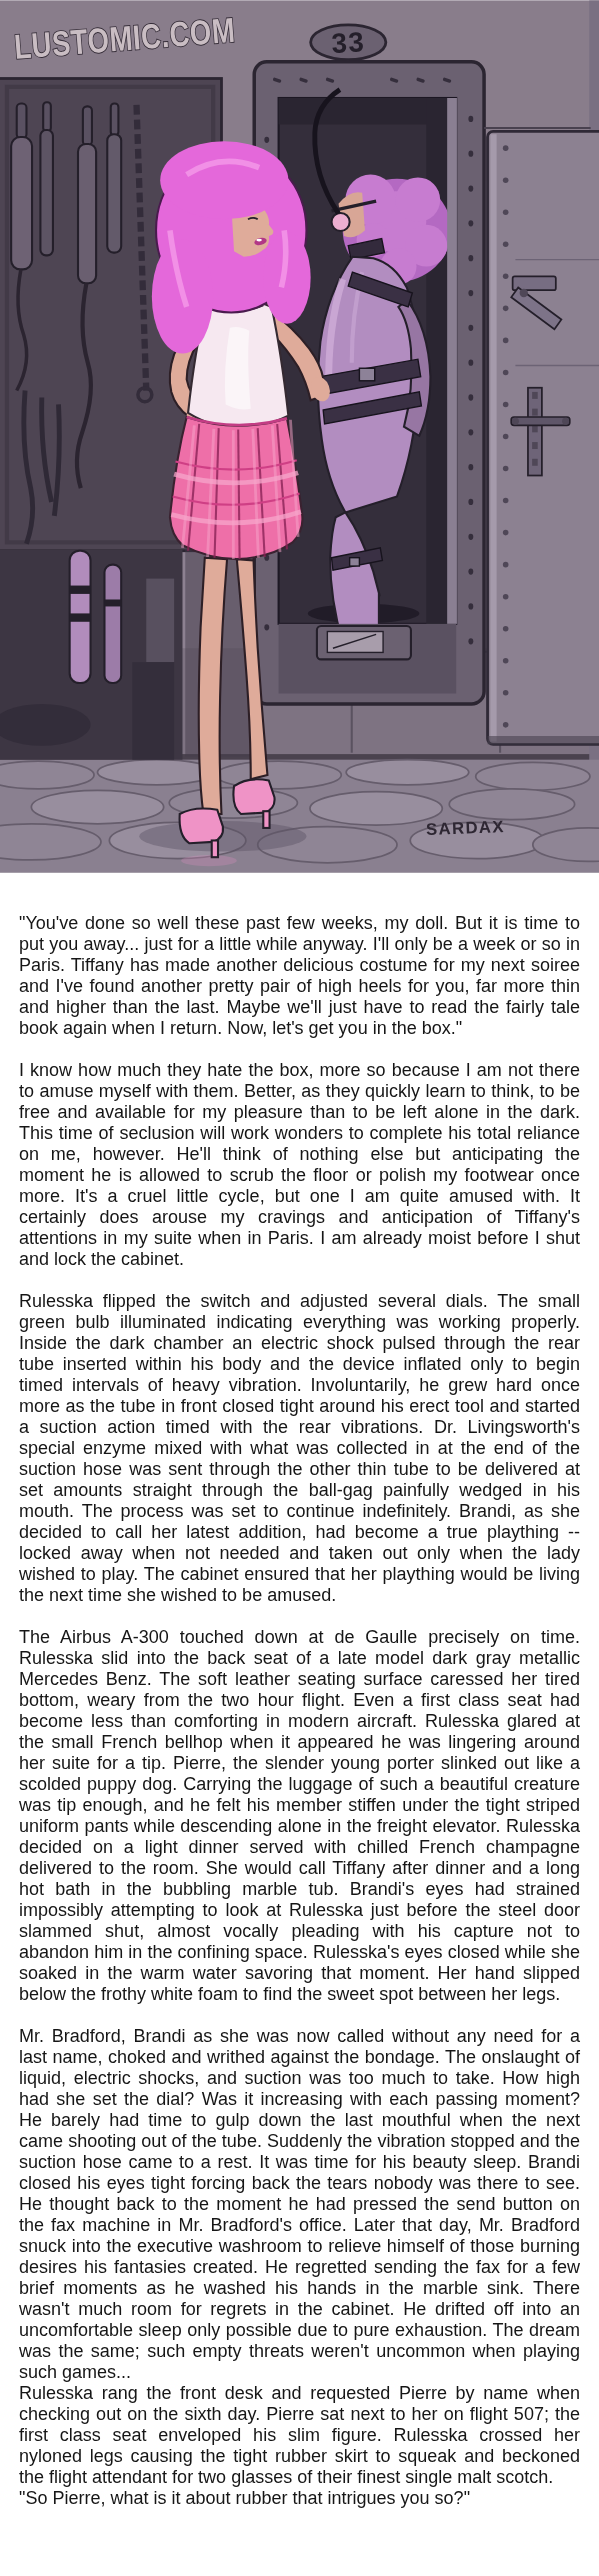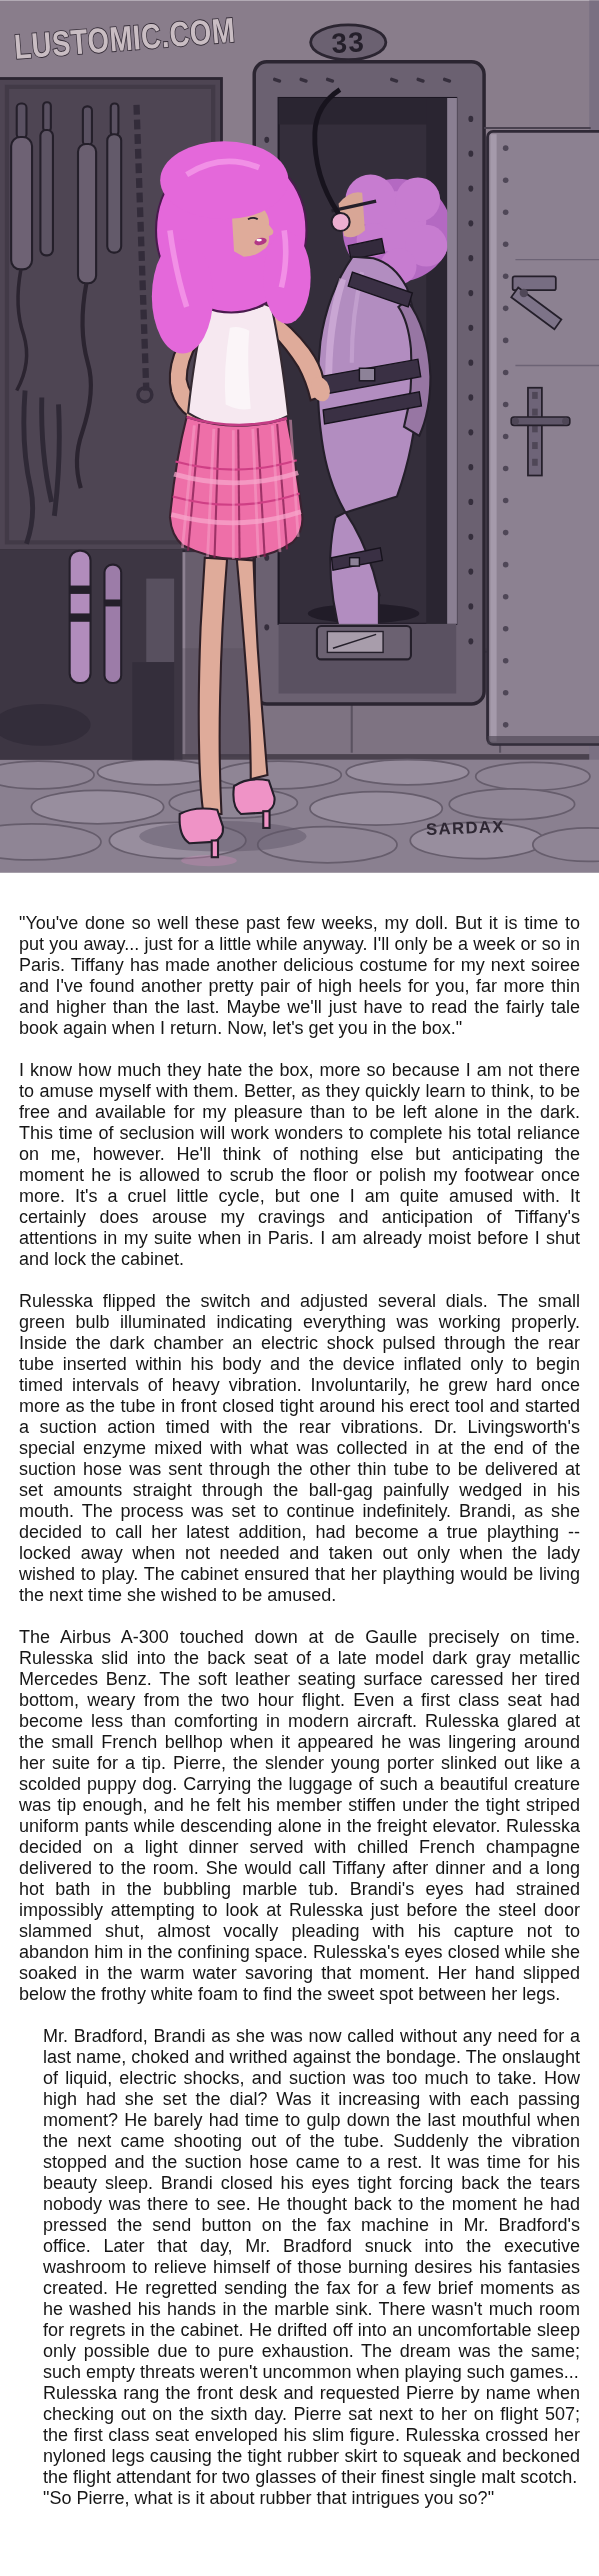--- a/index.html
+++ b/index.html
@@ -2,21 +2,21 @@
 <html style="font-size:11px"><head>
 <meta charset="utf-8">
 <style>
   html,body{margin:0;padding:0;background:#ffffff;}
   .page{width:599px;height:2576px;background:#ffffff;position:relative;overflow:hidden;
         font-family:"Liberation Sans",sans-serif;}
   .art{width:599px;height:873px;display:block;}
   .story{padding:40px 19px 0 19px;}
   .story p{margin:0 0 21px 0;font-size:18px;line-height:21px;color:#161616;
            text-align:justify;letter-spacing:0;word-spacing:normal;}
-  .story p.tight{margin-bottom:0;margin-left:24px;}
+  .story p.tight{margin-bottom:0;}
   svg text{font-family:"Liberation Sans",sans-serif;}
 </style>
 </head>
 <body>
 
 <div class="page">
 
   <svg class="art" viewBox="0 0 860 1252">
 
     <rect x="0" y="0" width="860" height="1252" fill="#8d8191"></rect>

